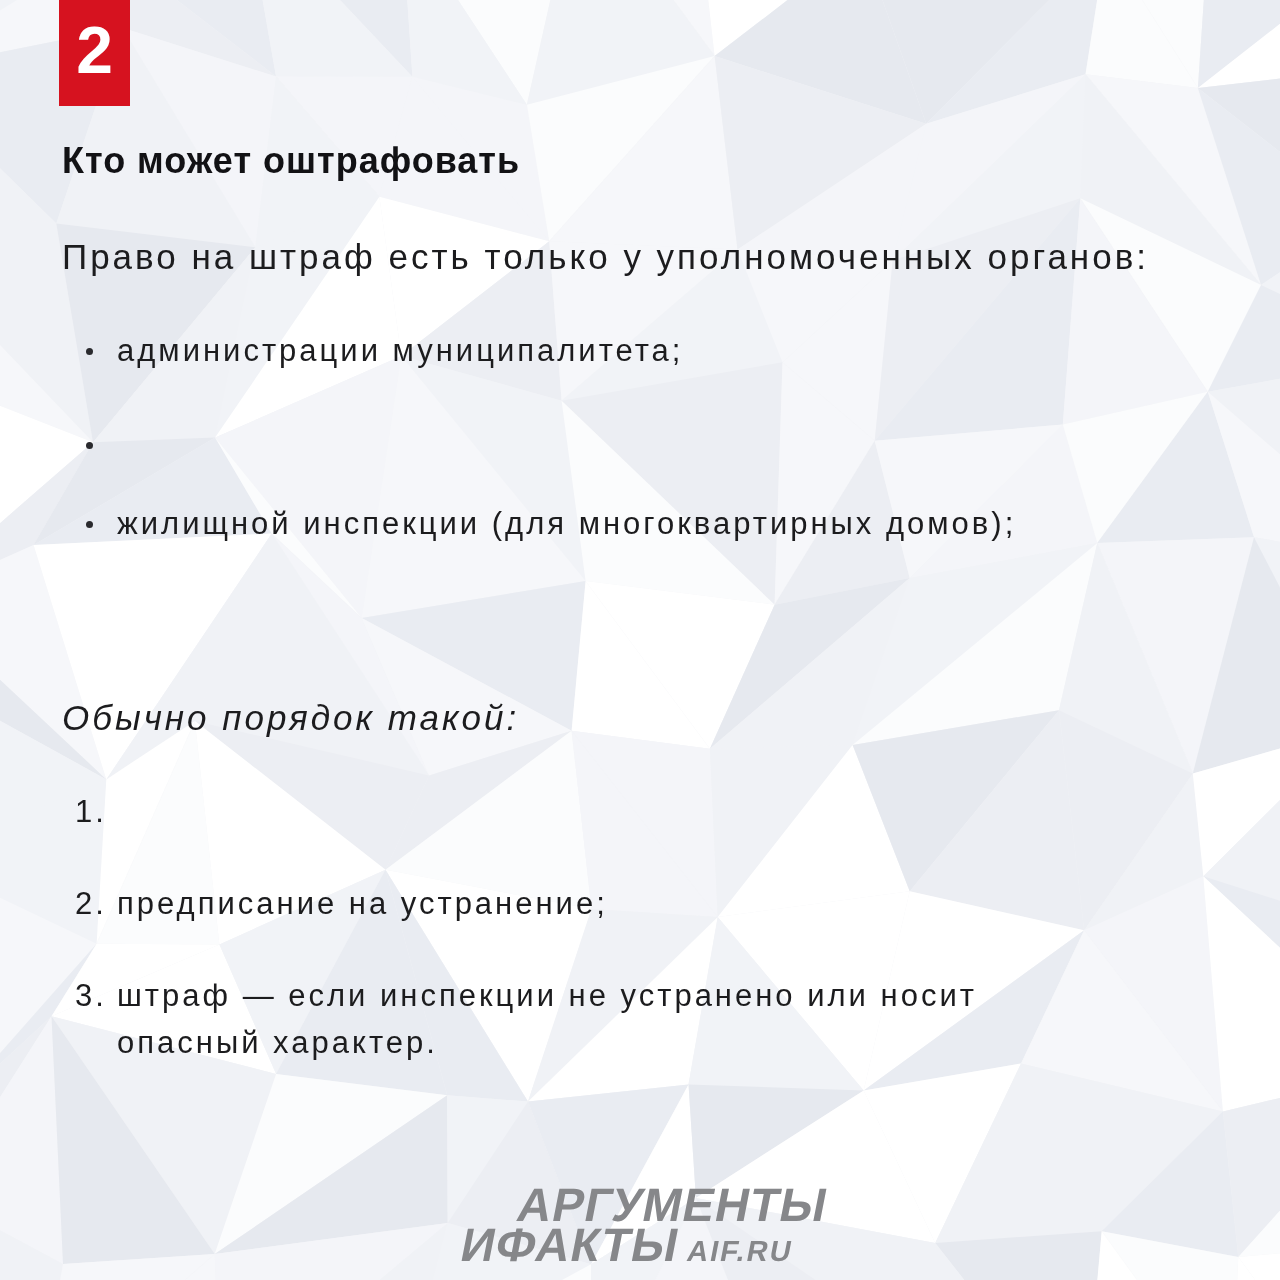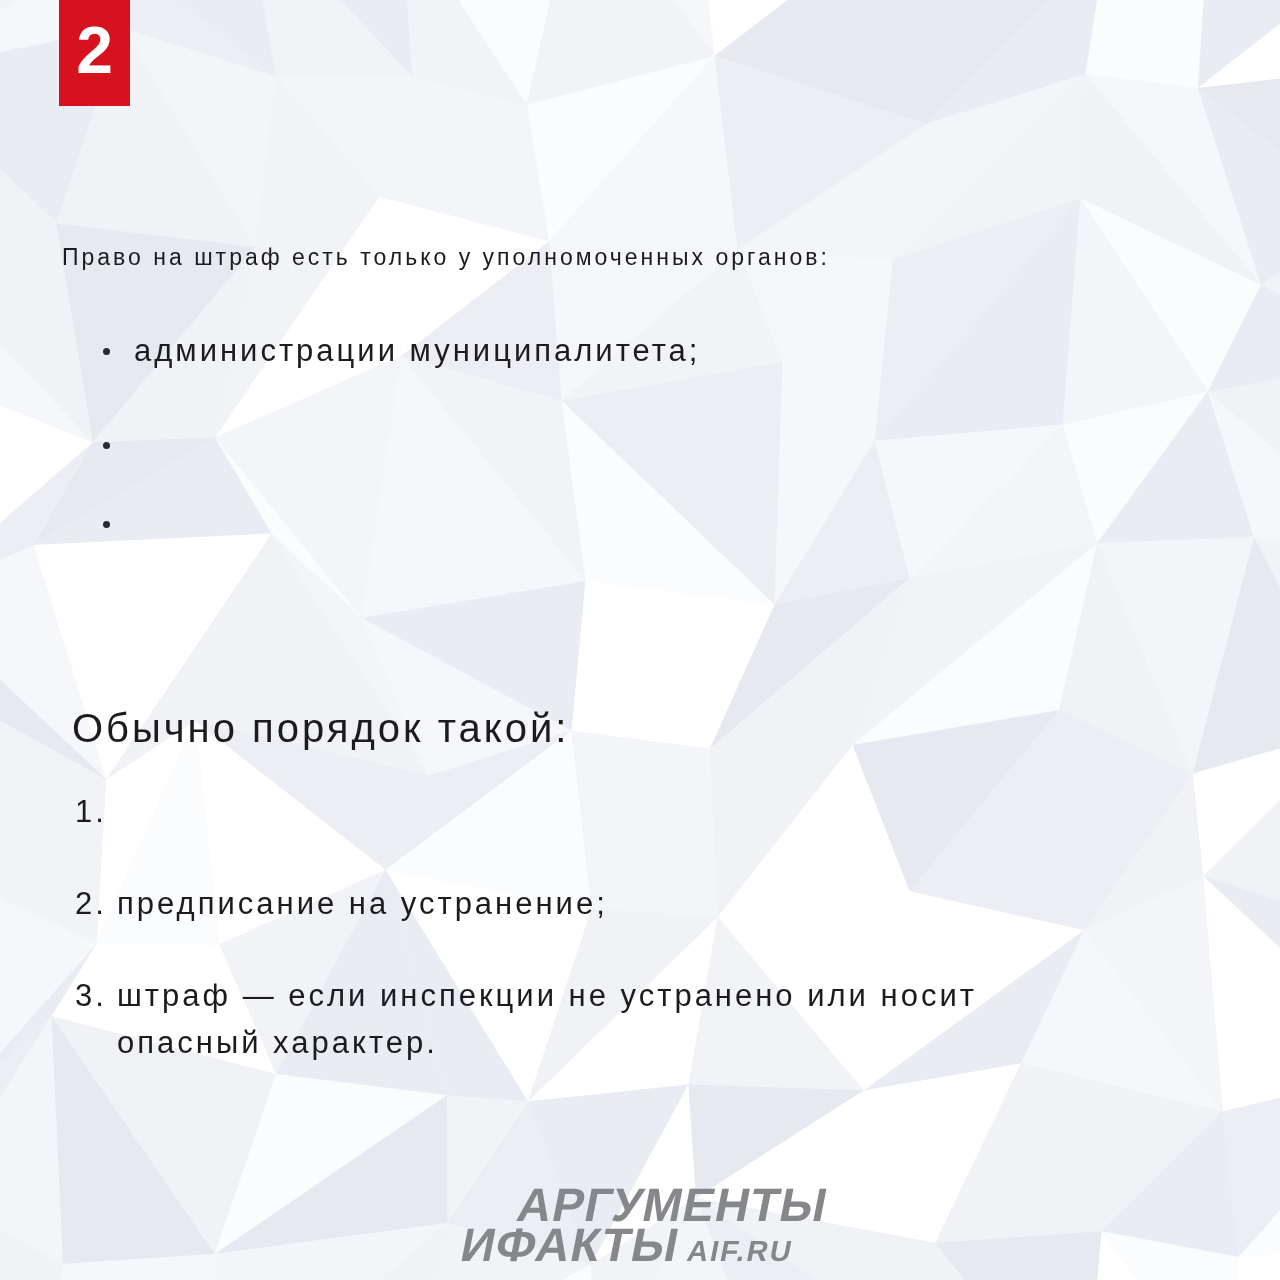--- a/index.html
+++ b/index.html
@@ -45,27 +45,27 @@
     margin: 0;
     font-size: 36px;
     font-weight: 700;
     letter-spacing: 1px;
     color: #121215;
   }
   .intro {
     position: absolute;
     left: 62px; right: 56px; top: 238px;
     margin: 0;
-    font-size: 23px;
+    font-size: 35px;
     letter-spacing: 3px;
     line-height: 38px;
   }
   ul.authorities {
     position: absolute;
-    left: 79px; right: 56px; top: 332px;
+    left: 62px; right: 56px; top: 332px;
     margin: 0; padding: 0;
     list-style: none;
   }
   ul.authorities li {
     display: flex;
     align-items: flex-start;
     font-size: 31px;
     letter-spacing: 3px;
     line-height: 38px;
     margin-bottom: 56px;
@@ -73,24 +73,25 @@
   .dot {
     flex: 0 0 auto;
     width: 7px; height: 7px;
     border-radius: 50%;
     background: #2a2a2e;
     margin: 16px 24px 0 24px;
   }
   .sub {
     position: absolute;
     left: 62px; right: 56px; top: 699px;
-    margin: 10px;
-    font-size: 40px;
+    margin: 0;
+    font-size: 35px;
     letter-spacing: 3px;
     line-height: 38px;
+    font-style: italic;
   }
   ol.steps {
     position: absolute;
     left: 62px; right: 56px; top: 788px;
     margin: 0; padding: 0;
     list-style: none;
   }
   ol.steps li {
     display: flex;
     align-items: flex-start;
@@ -349,33 +350,35 @@
     <polygon points="1371.6,1437.9 1530.6,1351.6 1590.2,1536.2" fill="#eceef3"></polygon>
     <polygon points="1371.6,1437.9 1590.2,1536.2 1426.2,1531.2" fill="#eceef3"></polygon>
   </svg>
 
 <main class="card">
 
   <div class="badge">
     <span class="badge-num">2</span>
   </div>
 
+  <h1 class="heading">Кто может оштрафовать</h1>
 
   <p class="intro">Право на штраф есть только у уполномоченных органов:</p>
 
   <ul class="authorities">
     <li>
       <span class="dot"></span>
       <span>администрации муниципалитета;</span>
     </li>
     <li>
       <span class="dot"></span>
     </li>
     <li>
       <span class="dot"></span>
+      <span>жилищной инспекции (для многоквартирных домов);</span>
     </li>
   </ul>
 
   <p class="sub">Обычно порядок такой:</p>
 
   <ol class="steps">
     <li>
       <span class="step-num">1.</span>
     </li>
     <li>

